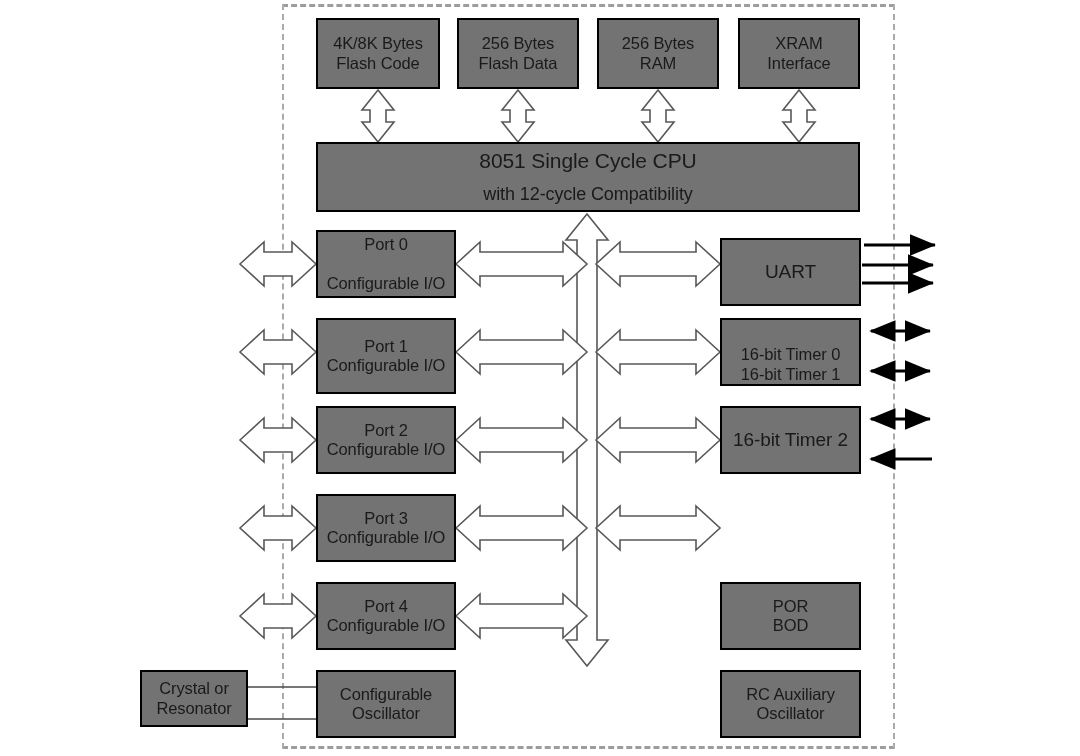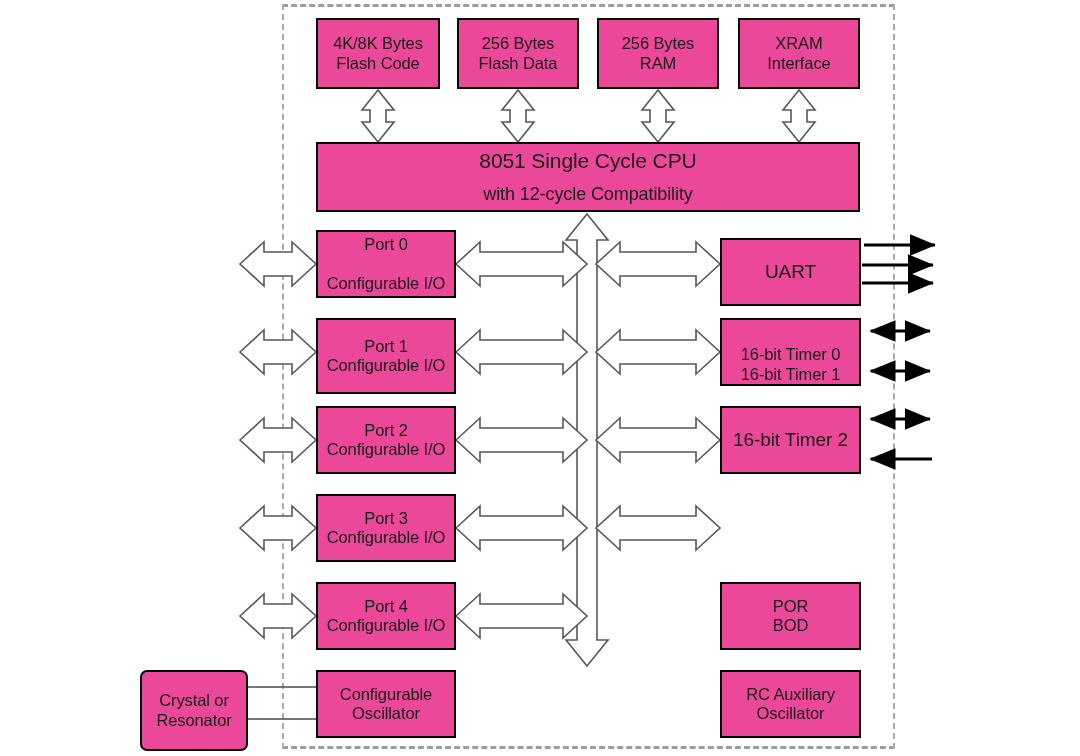--- a/index.html
+++ b/index.html
@@ -25,21 +25,21 @@
     border-right:2px dashed #aaaaab;
     border-top:3px dashed #9d9d9e;
     border-bottom:3px dashed #9d9d9e;
     box-sizing:border-box;
     pointer-events:none;
   }
   
   .blk{
     position:absolute;
     box-sizing:border-box;
-    background:#ec4899;
+    background:#737373;
     border:2.6px solid #000000;
     display:flex;
     flex-direction:column;
     align-items:center;
     justify-content:center;
     text-align:center;
     line-height:1.18;
     font-size:16.5px;
     letter-spacing:-0.1px;
     z-index:5;
@@ -188,21 +188,21 @@
   </div>
   <div class="blk" style="left:720px;top:582px;width:141px;height:68px;">
     <span class="l1">POR</span>
     <span class="l2">BOD</span>
   </div>
   <div class="blk" style="left:720px;top:670px;width:141px;height:68px;">
     <span class="l1">RC Auxiliary</span>
     <span class="l2">Oscillator</span>
   </div>
 
-  <div class="blk" style="left:140px;top:670px;width:108px;height:81px;border-radius:7px;">
+  <div class="blk" style="left:140px;top:670px;width:108px;height:57px;">
     <span class="l1">Crystal or</span>
     <span class="l2">Resonator</span>
   </div>
   <div class="blk" style="left:316px;top:670px;width:140px;height:68px;">
     <span class="l1">Configurable</span>
     <span class="l2">Oscillator</span>
   </div>
 
   <svg id="wires-top" viewBox="0 0 1080 756" xmlns="http://www.w3.org/2000/svg">
     <defs>

